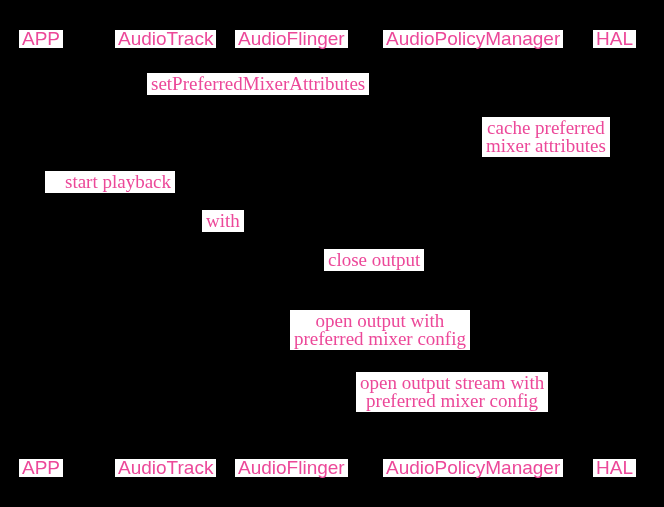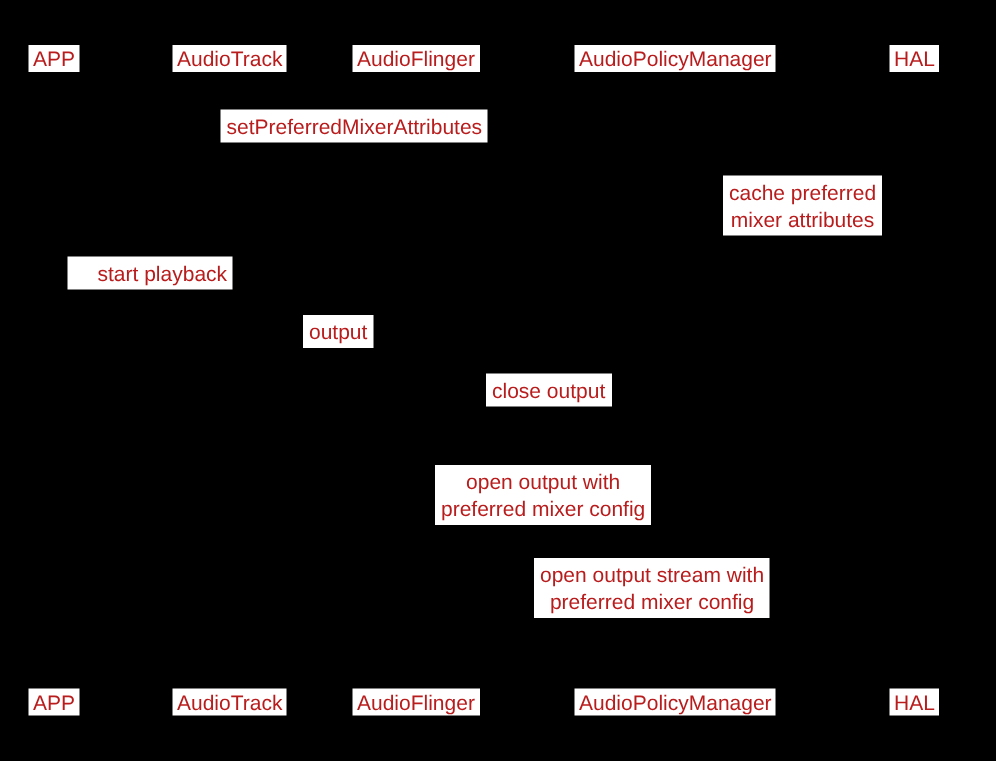--- a/index.html
+++ b/index.html
@@ -11,32 +11,33 @@
     position: relative;
     width: 664px;
     height: 507px;
     background: #000000;
     overflow: hidden;
     font-family: "Liberation Sans", sans-serif;
   }
   .lbl {
     position: absolute;
     background: #ffffff;
-    color: #b91c1c;
-    font-size: 14px;
+    color: #ec4899;
+    font-size: 19px;
     white-space: pre-line;
     box-sizing: border-box;
   }
   .participant {
     line-height: 16px;
     padding: 1px 3px;
   }
   .message {
     line-height: 18px;
     padding: 2px 4px;
+    font-family: Liberation Serif, serif;
   }
   .center { text-align: center; }
 
   
   .p-app-top  { left: 19px;  top: 30px; }
   .p-track-top{ left: 115px; top: 30px; }
   .p-fling-top{ left: 235px; top: 30px; }
   .p-apm-top  { left: 383px; top: 30px; }
   .p-hal-top  { left: 593px; top: 30px; }
 
@@ -65,21 +66,21 @@
   <div class="lbl participant p-app-top">APP</div>
   <div class="lbl participant p-track-top">AudioTrack</div>
   <div class="lbl participant p-fling-top">AudioFlinger</div>
   <div class="lbl participant p-apm-top">AudioPolicyManager</div>
   <div class="lbl participant p-hal-top">HAL</div>
 
   <div class="lbl message m-set-preferred">setPreferredMixerAttributes</div>
   <div class="lbl message center m-cache">cache preferred
 mixer attributes</div>
   <div class="lbl message m-start-playback">start playback</div>
-  <div class="lbl message m-start">output</div>
+  <div class="lbl message m-start">with</div>
   <div class="lbl message m-close-output">close output</div>
   <div class="lbl message center m-open-output">open output with
 preferred mixer config</div>
   <div class="lbl message center m-open-stream">open output stream with
 preferred mixer config</div>
 
   <div class="lbl participant p-app-bot">APP</div>
   <div class="lbl participant p-track-bot">AudioTrack</div>
   <div class="lbl participant p-fling-bot">AudioFlinger</div>
   <div class="lbl participant p-apm-bot">AudioPolicyManager</div>

